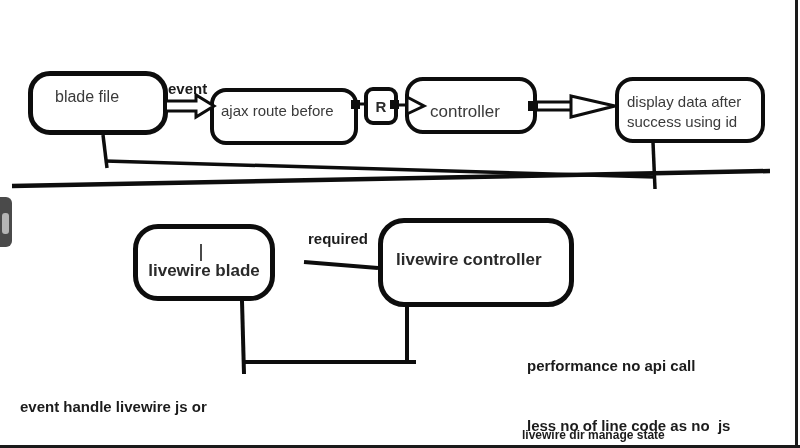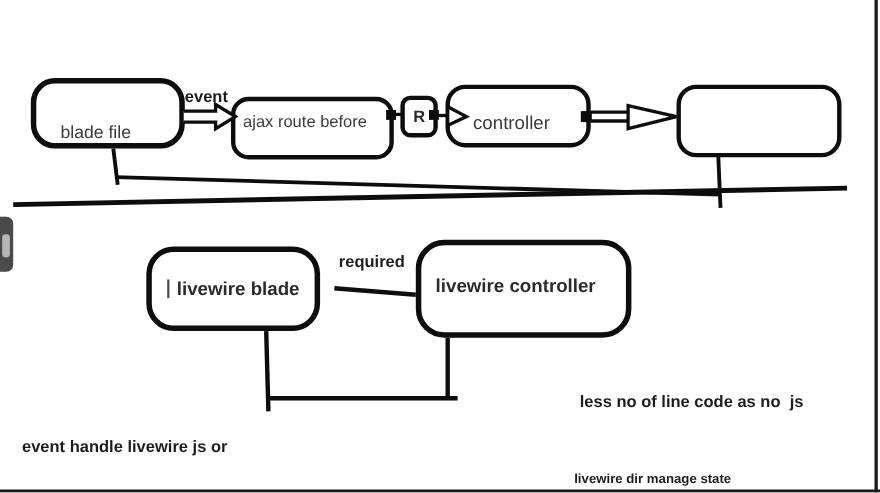--- a/index.html
+++ b/index.html
@@ -7,31 +7,31 @@
     position:relative;width:800px;height:448px;background:#ffffff;overflow:hidden;
     font-family:"Liberation Sans",sans-serif;
   }
   
   .box{
     position:absolute;box-sizing:border-box;background:#ffffff;
     border:4px solid #0d0d0d;color:#3a3a3a;font-size:15px;z-index:2;
   }
   .box .ln{white-space:pre;}
   #blade-file-box{left:28px;top:71px;width:140px;height:64px;border-radius:22px;
-    border-width:5px;display:flex;align-items:flex-end;padding:12px 0 0 22px;font-size:16px;}
+    border-width:5px;display:flex;align-items:flex-start;padding:12px 0 0 22px;font-size:16px;}
   #ajax-box{left:210px;top:72px;width:148px;height:57px;border-radius:16px;
     padding:8px 0 0 7px;line-height:21px;margin-top:16px;}
   #r-box{left:364px;top:87px;width:34px;height:38px;border-radius:9px;
     display:flex;align-items:center;justify-content:center;font-weight:700;color:#2a2a2a;}
   #controller-box{left:405px;top:77px;width:132px;height:57px;border-radius:18px;
     display:flex;align-items:center;padding:12px 0 0 21px;font-size:17px;}
   #display-box{left:615px;top:77px;width:150px;height:66px;border-radius:18px;
     padding:11px 0 0 8px;line-height:20px;}
-  #lw-blade-box{left:133px;top:224px;width:158px;height:77px;border-radius:25px;border-width:5px;
-    display:flex;align-items:center;justify-content:center;font-weight:700;font-size:17px;color:#2a2a2a;}
+  #lw-blade-box{left:133px;top:224px;width:142px;height:77px;border-radius:25px;border-width:5px;
+    display:flex;align-items:center;justify-content:center;font-weight:700;font-size:17px;color:#2a2a2a;flex-direction:column;}
   #lw-controller-box{left:378px;top:218px;width:196px;height:89px;border-radius:26px;border-width:5px;
     padding:26px 0 0 13px;font-weight:700;font-size:17px;line-height:22px;color:#2a2a2a;}
   .caret{display:inline-block;width:2px;height:17px;background:#4a4a4a;margin-right:7px;}
   
   .lbl{position:absolute;font-weight:700;color:#1c1c1c;font-size:15px;z-index:2;white-space:pre;}
   #event-label{left:168px;top:80px;}
   #directive-label{left:308px;top:230px;}
   .note{position:absolute;font-weight:700;color:#1c1c1c;font-size:15px;line-height:20px;z-index:2;white-space:pre;}
   #note-left-1{left:20px;top:357px;}
   #note-left-2{left:20px;top:416px;}
@@ -61,39 +61,42 @@
 
   <div class="box" id="r-box">
     <span class="ln">R</span>
   </div>
 
   <div class="box" id="controller-box">
     <span class="ln">controller</span>
   </div>
 
   <div class="box" id="display-box">
+    <div class="ln">display data after</div>
+    <div class="ln">success using id</div>
   </div>
 
   <div class="box" id="lw-blade-box">
     <span class="caret"></span>
     <span class="ln">livewire blade</span>
   </div>
 
   <div class="lbl" id="directive-label">required</div>
 
   <div class="box" id="lw-controller-box">
     <div class="ln">livewire controller</div>
   </div>
 
   <div class="note" id="note-left-1">
     <div class="ln">event handle livewire js or</div>
     
   </div>
 
   <div class="note" id="note-right">
+    <div class="ln">performance no api call</div>
     <div class="ln">less no of line code as no  js</div>
     
     
     
   </div>
   <div class="note" id="note-right-footer">livewire dir manage state</div>
 
   <svg id="ink" width="800" height="448" viewBox="0 0 800 448">
 
     <path d="M167,101 H196 V95 L214,106 L196,117 V111 H167" fill="#ffffff" stroke="#0d0d0d" stroke-width="3"></path>

